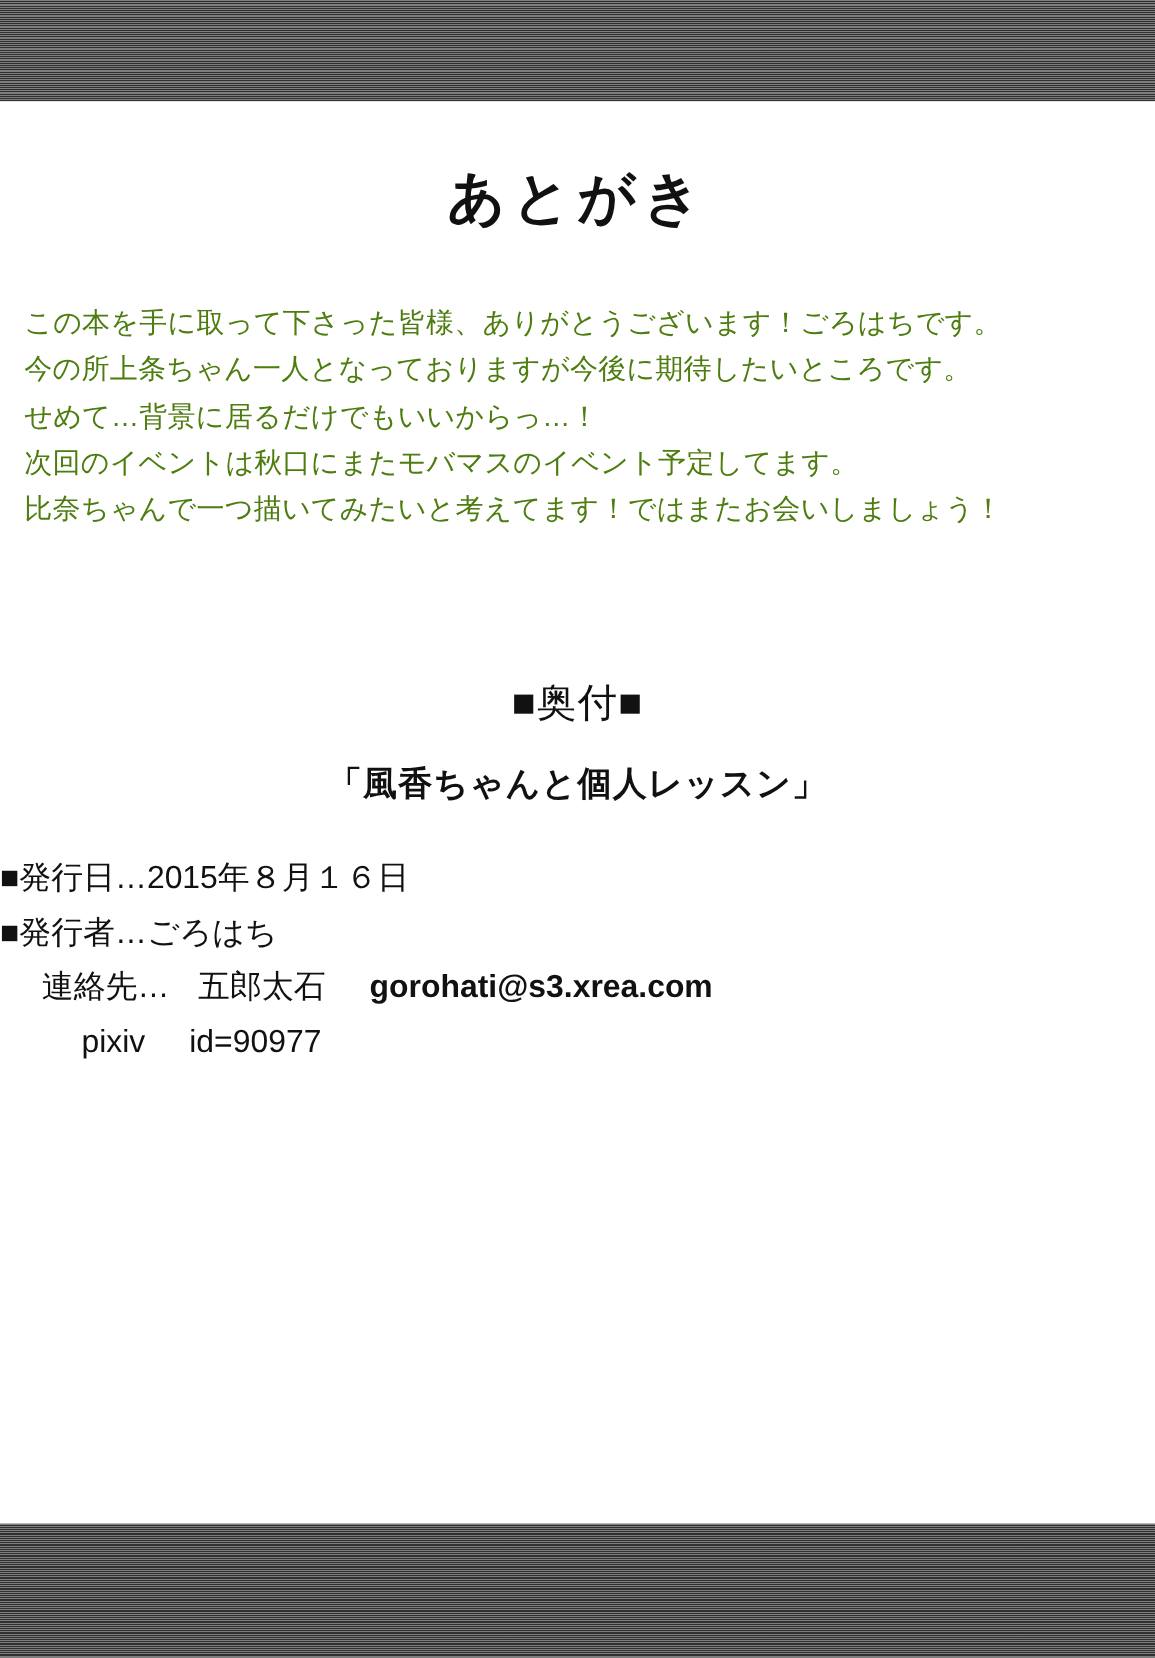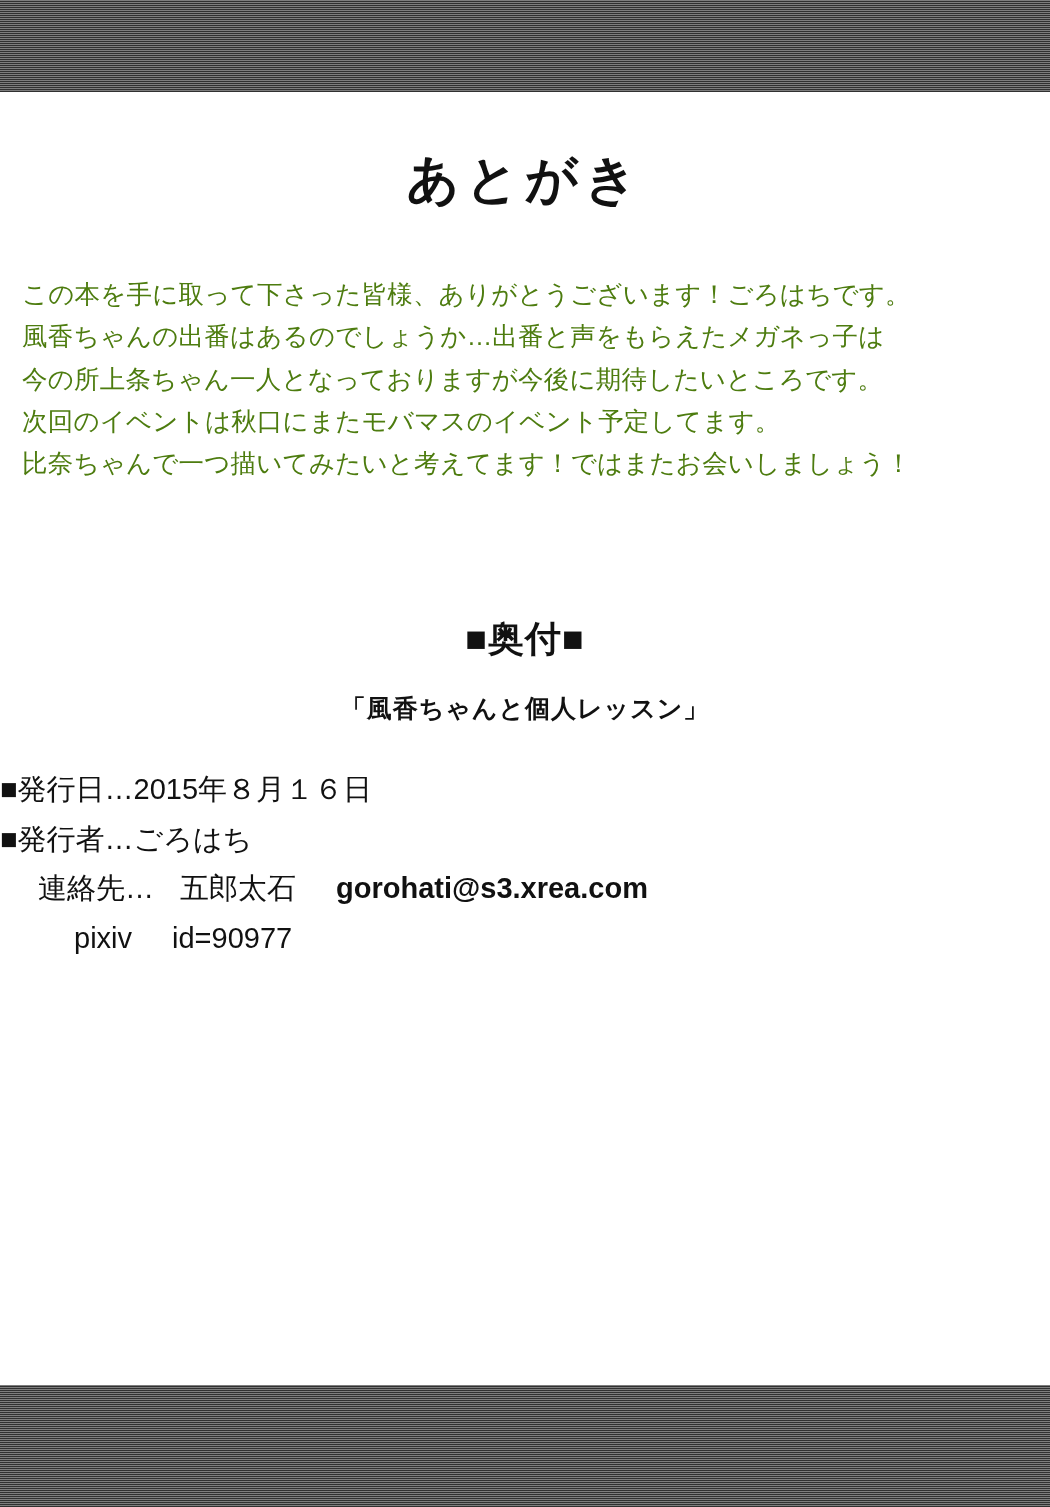--- a/index.html
+++ b/index.html
@@ -69,27 +69,27 @@
   }
   .afterword-body .line {
     white-space: nowrap;
   }
   .colophon {
     margin-top: 130px;
     text-align: center;
   }
   .colophon-heading {
     font-size: 36px;
-    font-weight: 700;
+    font-weight: 400;
     letter-spacing: 1px;
     color: #111;
   }
   .colophon-booktitle {
     margin-top: 28px;
-    font-size: 25px;
+    font-size: 31px;
     font-weight: 700;
     color: #111;
     letter-spacing: 1px;
   }
   .colophon-details {
     margin: 40px 0 0 0;
     text-align: left;
     font-size: 29px;
     line-height: 1.72;
     color: #111;
@@ -116,22 +116,22 @@
 <div class="page">
 
   <div class="band band-top"></div>
 
   <div class="content">
 
     <div class="afterword-title">あとがき</div>
 
     <div class="afterword-body">
       <div class="line">この本を手に取って下さった皆様、ありがとうございます！ごろはちです。</div>
-      <div class="line">風香ちゃんの出番はあるのでしょうか…出番と声をもらえたメガネっ子は</div>
       <div class="line">今の所上条ちゃん一人となっておりますが今後に期待したいところです。</div>
+      <div class="line">せめて…背景に居るだけでもいいからっ…！</div>
       <div class="line">次回のイベントは秋口にまたモバマスのイベント予定してます。</div>
       <div class="line">比奈ちゃんで一つ描いてみたいと考えてます！ではまたお会いしましょう！</div>
     </div>
 
     <div class="colophon">
       <div class="colophon-heading">■奥付■</div>
 
       <div class="colophon-booktitle">「風香ちゃんと個人レッスン」</div>
 
       <div class="colophon-details">

